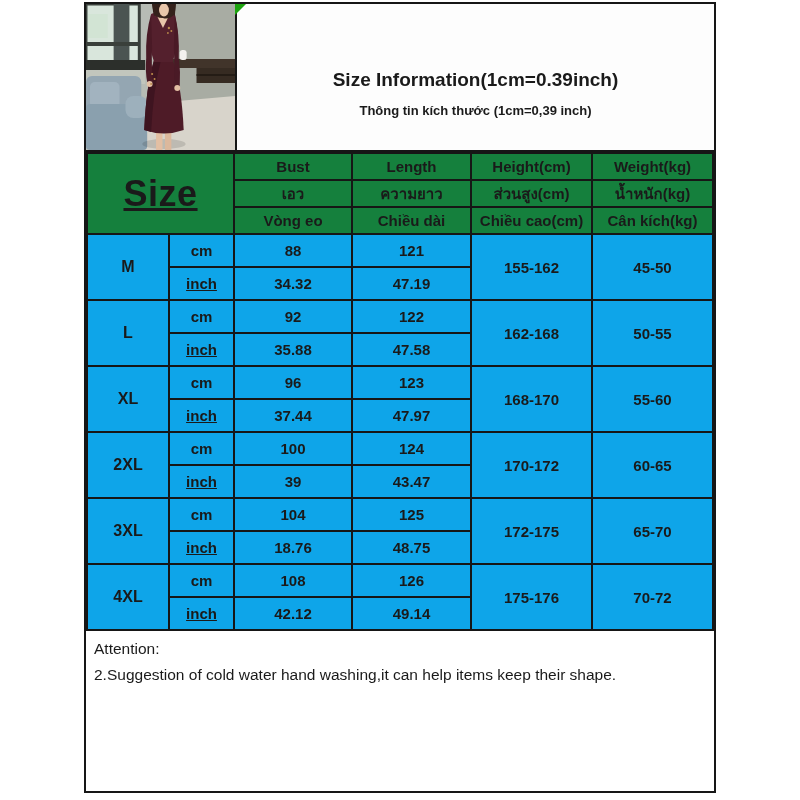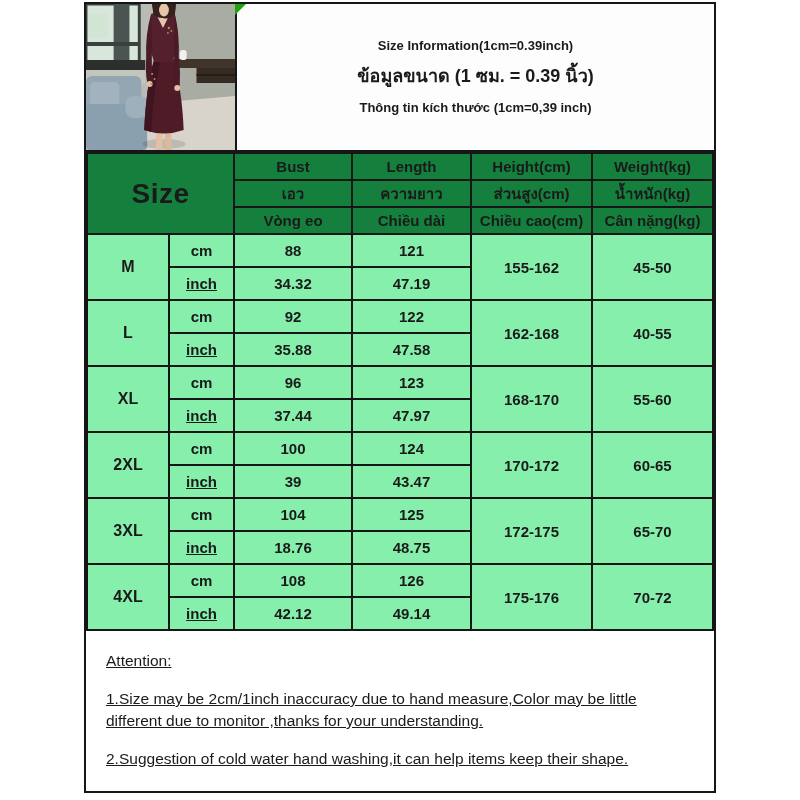--- a/index.html
+++ b/index.html
@@ -12,43 +12,43 @@
     position:absolute;left:84px;top:2px;width:632px;height:791px;
     border:2px solid #161616;box-sizing:border-box;background:#ffffff;
     display:flex;flex-direction:column;
   }
   
   .top{height:148px;flex:0 0 148px;display:flex;border-bottom:2px solid #161616;box-sizing:border-box;position:relative;}
   .photo-cell{width:151px;flex:0 0 151px;border-right:2px solid #161616;box-sizing:border-box;position:relative;overflow:hidden;background:#b9beb8;}
   .photo-cell svg{display:block;width:100%;height:100%;}
   .title-cell{flex:1;background:#fdfdfd;display:flex;flex-direction:column;align-items:center;justify-content:flex-start;padding-top:26px;}
   .title-line{font-weight:bold;text-align:center;line-height:31px;white-space:nowrap;}
-  .t-en{font-size:13px;}
+  .t-en{font-size:19px;margin-top:34px;}
   .t-th{font-size:18px;}
   .t-vi{font-size:13px;}
   .green-marker{
     position:absolute;top:0;left:149px;width:0;height:0;z-index:5;
     border-top:11px solid #1ca30e;border-right:11px solid transparent;
   }
   
   table{border-collapse:collapse;table-layout:fixed;width:100%;}
   td{
     border:2px solid #161616;text-align:center;vertical-align:middle;
     font-weight:bold;font-size:15px;padding:0;overflow:hidden;
   }
   tr.hdr td{height:25px;background:#15803d;}
-  td.corner{background:#d9d9d9;font-size:28px;letter-spacing:0.5px;}
-  tr.data td{height:31px;background:#86efac;}
+  td.corner{background:#d9d9d9;font-size:36px;letter-spacing:0.5px;text-decoration:underline;}
+  tr.data td{height:31px;background:#0ea5e9;}
   td.size-name{background:#d9d9d9;font-size:16px;}
   td.unit-cm{background:#f2f2f2;}
   td.unit-inch{background:#ffffff;text-decoration:underline;}
   td.range{background:#efefef;}
   
   .attention{flex:1;background:#ffffff;padding:3px 6px 0 4px;font-size:15.5px;line-height:1.42;font-weight:normal;}
-  .attention p{margin:16px;text-decoration:underline;}
+  .attention p{margin:4px;}
 </style>
 </head>
 <body>
 
 <div class="sheet">
 
   <div class="top">
     <div class="photo-cell">
       <svg viewBox="0 0 151 146" preserveAspectRatio="none">
 
@@ -115,21 +115,20 @@
               <circle cx="66" cy="80" r="0.9"></circle>
           </g>
 
           <rect x="95" y="46" width="7" height="10" rx="2.5" fill="#f3f1ee"></rect>
         </g>
       </svg>
     </div>
     <span class="green-marker"></span>
     <div class="title-cell">
       <div class="title-line t-en">Size Information(1cm=0.39inch)</div>
-      <div class="title-line t-th">ข้อมูลขนาด (1 ซม. = 0.39 นิ้ว)</div>
       <div class="title-line t-vi">Thông tin kích thước (1cm=0,39 inch)</div>
     </div>
   </div>
 
   <table>
     <colgroup>
       <col style="width:82px">
         <col style="width:65px">
         <col style="width:118px">
       <col style="width:119px">
@@ -147,21 +146,21 @@
       <tr class="hdr">
         <td>เอว</td>
         <td>ความยาว</td>
         <td>ส่วนสูง(cm)</td>
         <td>น้ำหนัก(kg)</td>
       </tr>
       <tr class="hdr">
         <td>Vòng eo</td>
         <td>Chiều dài</td>
         <td>Chiều cao(cm)</td>
-        <td>Cân nặng(kg)</td>
+        <td>Cân kích(kg)</td>
       </tr>
 
     <tr class="data">
           <td class="size-name" rowspan="2">M</td>
           <td class="unit-cm">cm</td>
           <td>88</td>
           <td>121</td>
           <td class="range" rowspan="2">155-162</td>
           <td class="range" rowspan="2">45-50</td>
         </tr>
@@ -169,21 +168,21 @@
           <td class="unit-inch">inch</td>
           <td>34.32</td>
           <td>47.19</td>
         </tr>
         <tr class="data">
           <td class="size-name" rowspan="2">L</td>
           <td class="unit-cm">cm</td>
           <td>92</td>
           <td>122</td>
           <td class="range" rowspan="2">162-168</td>
-          <td class="range" rowspan="2">40-55</td>
+          <td class="range" rowspan="2">50-55</td>
         </tr>
         <tr class="data">
           <td class="unit-inch">inch</td>
           <td>35.88</td>
           <td>47.58</td>
         </tr>
         <tr class="data">
           <td class="size-name" rowspan="2">XL</td>
           <td class="unit-cm">cm</td>
           <td>96</td>
@@ -233,17 +232,16 @@
         <tr class="data">
           <td class="unit-inch">inch</td>
           <td>42.12</td>
           <td>49.14</td>
         </tr>
       </tbody>
   </table>
 
   <div class="attention">
     <p>Attention:</p>
-    <p>1.Size may be 2cm/1inch inaccuracy due to hand measure,Color may be little different due to monitor ,thanks for your understanding.</p>
     <p>2.Suggestion of cold water hand washing,it can help items keep their shape.</p>
   </div>
 
 </div>
 
 </body></html>

